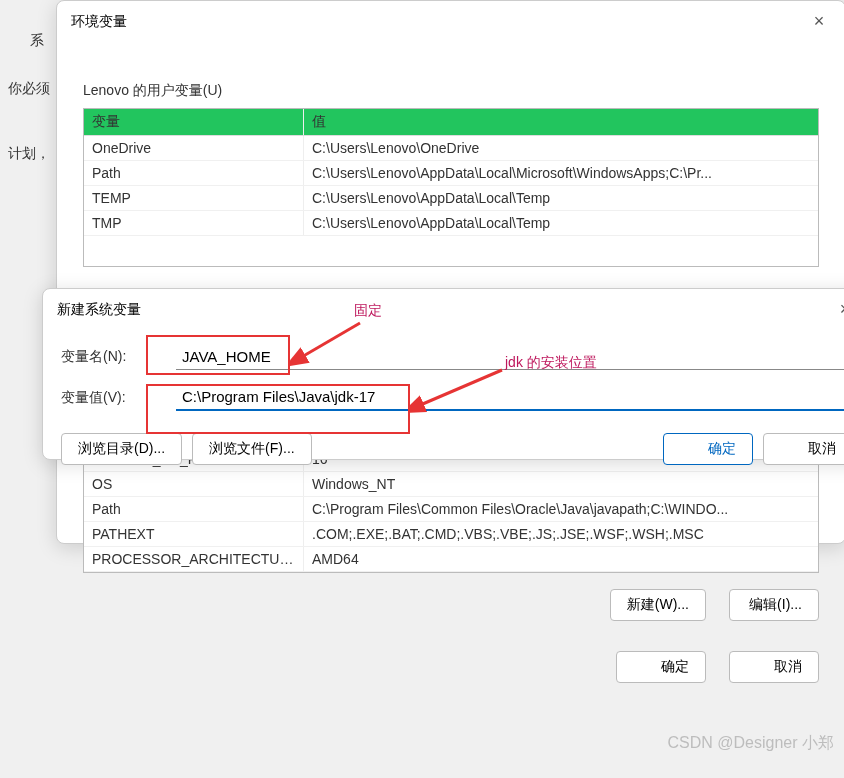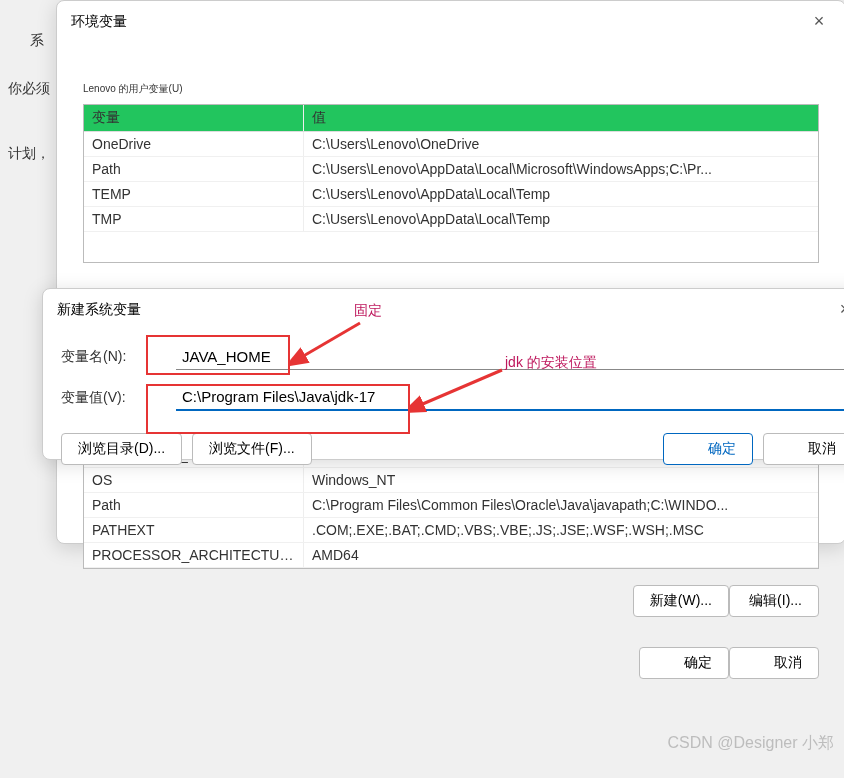--- a/index.html
+++ b/index.html
@@ -44,21 +44,21 @@
       text-align: center;
     }
     .env-dialog {
       left: 56px;
       top: 0;
       width: 790px;
       height: 544px;
     }
     .section-label {
       margin: 18px 16px 8px 26px;
-      font-size: 10px;
+      font-size: 14px;
       color: #333;
     }
     .table-box {
       margin: 0 26px;
       border: 1px solid #bbb;
       background: #fff;
     }
     .table-head {
       display: flex;
       border-bottom: 1px solid #ddd;
@@ -74,21 +74,21 @@
     }
     .th { font-weight: normal; }
     .col-var { width: 220px; border-right: 1px solid #eee;}
     .col-val { flex: 1; }
     .table-row {
       display: flex;
       border-bottom: 1px solid #f0f0f0;
     }
     .btn-row {
       display: flex;
-      gap: 0;
+      gap: 23px;
       justify-content: flex-end;
       margin: 16px 26px 0 26px;
     }
     .btn {
       min-width: 90px;
       padding: 6px 16px;
       border: 1px solid #bbb;
       border-radius: 4px;
       background: #fff;
       font-size: 14px;

